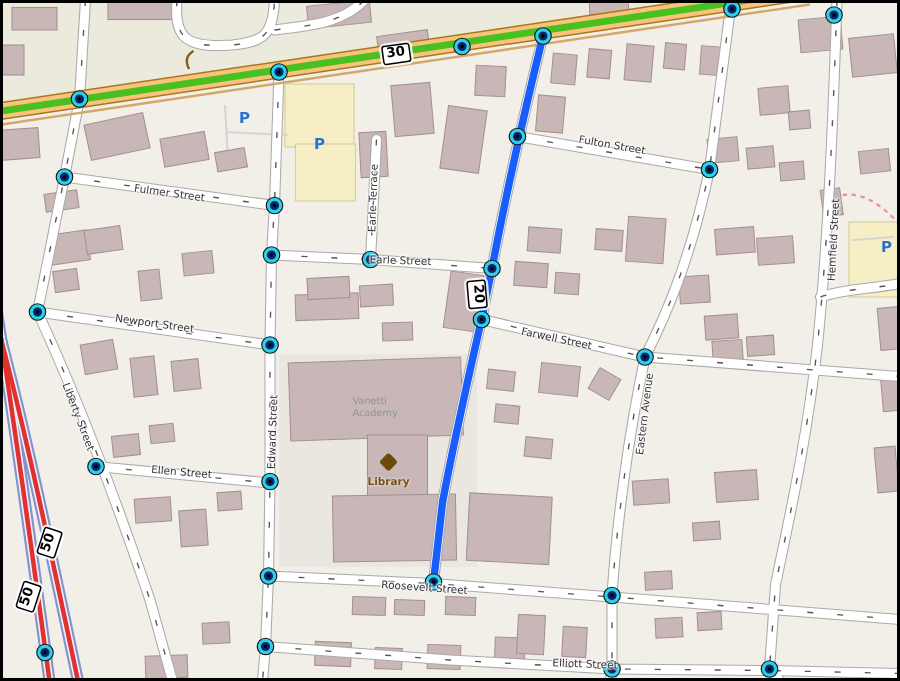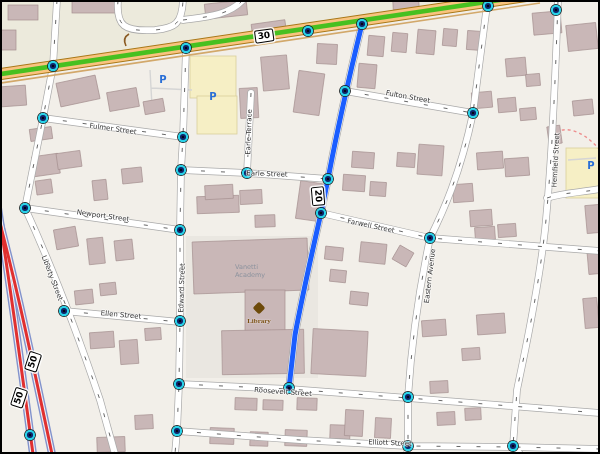--- a/index.html
+++ b/index.html
@@ -348,17 +348,17 @@
       <div class="street-label" style="left: 283px; top: 392px; transform: translate(-50%, -50%) rotate(4deg);">Roosevelt Street</div>
       <div class="street-label" style="left: 390px; top: 443px; transform: translate(-50%, -50%) rotate(2deg);">Elliott Street</div>
       <div class="shield" style="left: 264px; top: 36px; transform: translate(-50%, -50%) rotate(-8deg);">30</div>
       <div class="shield" style="left: 318px; top: 196px; transform: translate(-50%, -50%) rotate(85deg);">20</div>
       <div class="shield" style="left: 33px; top: 362px; transform: translate(-50%, -50%) rotate(-72deg);">50</div>
       <div class="shield" style="left: 19px; top: 398px; transform: translate(-50%, -50%) rotate(-72deg);">50</div>
       <div class="p-icon" style="left: 163px; top: 80px; transform: translate(-50%, -50%) rotate(0deg);">P</div>
       <div class="p-icon" style="left: 213px; top: 97px; transform: translate(-50%, -50%) rotate(0deg);">P</div>
       <div class="p-icon" style="left: 591px; top: 166px; transform: translate(-50%, -50%) rotate(0deg);">P</div>
       <div class="lib-icon" style="left: 259px; top: 308px; transform: translate(-50%, -50%) rotate(45deg);"></div>
-      <div class="poi-label" style="left: 259px; top: 321px; transform: translate(-50%, -50%) rotate(0deg); font-family: Liberation Serif, serif;">Library</div>
+      <div class="poi-label" style="left: 259px; top: 321px; transform: translate(-50%, -50%) rotate(0deg);">Library</div>
       <div class="bldg-label" style="left: 259px; top: 272px; transform: translate(-50%, -50%) rotate(0deg);">Vanetti Academy</div>
     </div>
   <div class="frame-border"></div>
 </div>
 
 </body></html>

